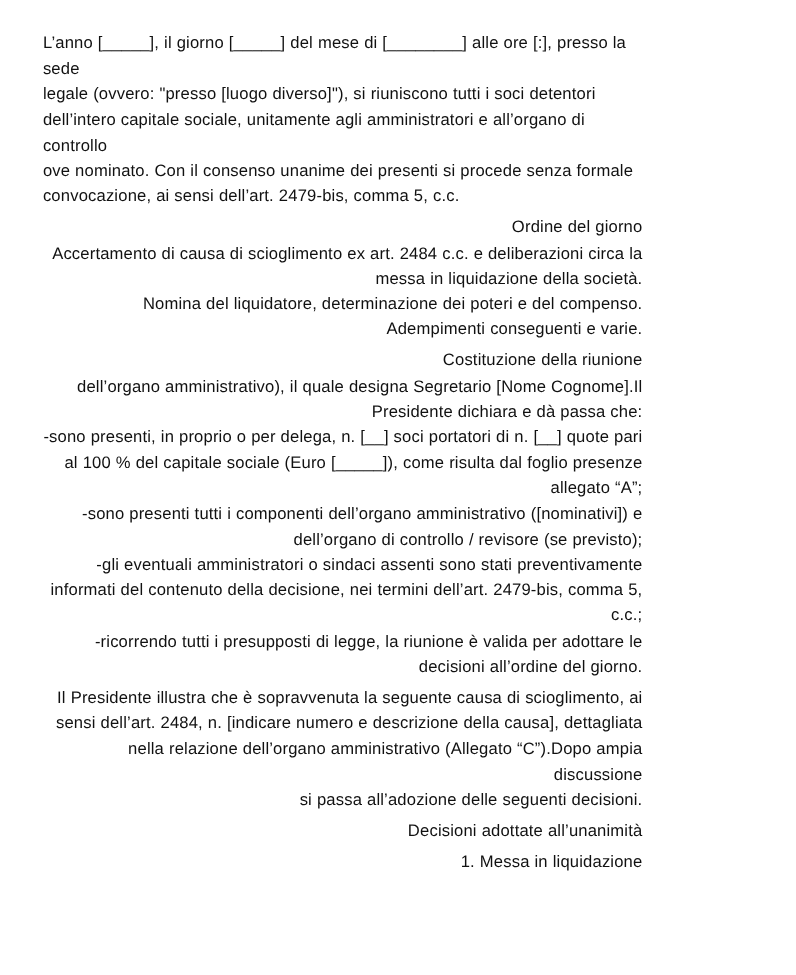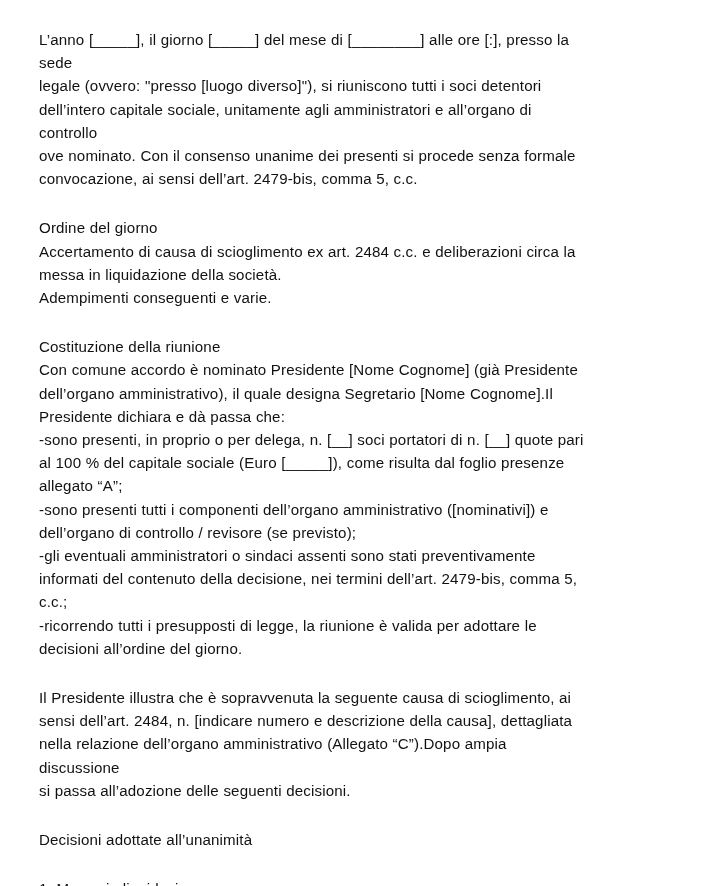--- a/index.html
+++ b/index.html
@@ -29,21 +29,22 @@
     text-align: left;
     color: #111111;
     letter-spacing: 0.01em;
     word-spacing: 0.01em;
   }
   .para {
     margin: 0;
     padding: 0;
   }
   .para + .para {
-    margin-top: 26px;
+    margin-top: 5px;
+    text-align: right;
   }
   .line {
     display: block;
     white-space: pre-wrap;
   }
 </style>
 </head>
 <body>
 
 <div class="page">
@@ -54,26 +55,26 @@
       <span class="line">legale (ovvero: "presso [luogo diverso]"), si riuniscono tutti i soci detentori</span>
       <span class="line">dell’intero capitale sociale, unitamente agli amministratori e all’organo di controllo</span>
       <span class="line">ove nominato. Con il consenso unanime dei presenti si procede senza formale</span>
       <span class="line">convocazione, ai sensi dell’art. 2479-bis, comma 5, c.c.</span>
     </div>
 
     <div class="para">
       <span class="line">Ordine del giorno</span>
       <span class="line">Accertamento di causa di scioglimento ex art. 2484 c.c. e deliberazioni circa la</span>
       <span class="line">messa in liquidazione della società.</span>
+      <span class="line">Nomina del liquidatore, determinazione dei poteri e del compenso.</span>
       <span class="line">Adempimenti conseguenti e varie.</span>
     </div>
 
     <div class="para">
       <span class="line">Costituzione della riunione</span>
-      <span class="line">Con comune accordo è nominato Presidente [Nome Cognome] (già Presidente</span>
       <span class="line">dell’organo amministrativo), il quale designa Segretario [Nome Cognome].Il</span>
       <span class="line">Presidente dichiara e dà passa che:</span>
       <span class="line">-sono presenti, in proprio o per delega, n. [__] soci portatori di n. [__] quote pari</span>
       <span class="line">al 100 % del capitale sociale (Euro [_____]), come risulta dal foglio presenze</span>
       <span class="line">allegato “A”;</span>
       <span class="line">-sono presenti tutti i componenti dell’organo amministrativo ([nominativi]) e</span>
       <span class="line">dell’organo di controllo / revisore (se previsto);</span>
       <span class="line">-gli eventuali amministratori o sindaci assenti sono stati preventivamente</span>
       <span class="line">informati del contenuto della decisione, nei termini dell’art. 2479-bis, comma 5,</span>
       <span class="line">c.c.;</span>

